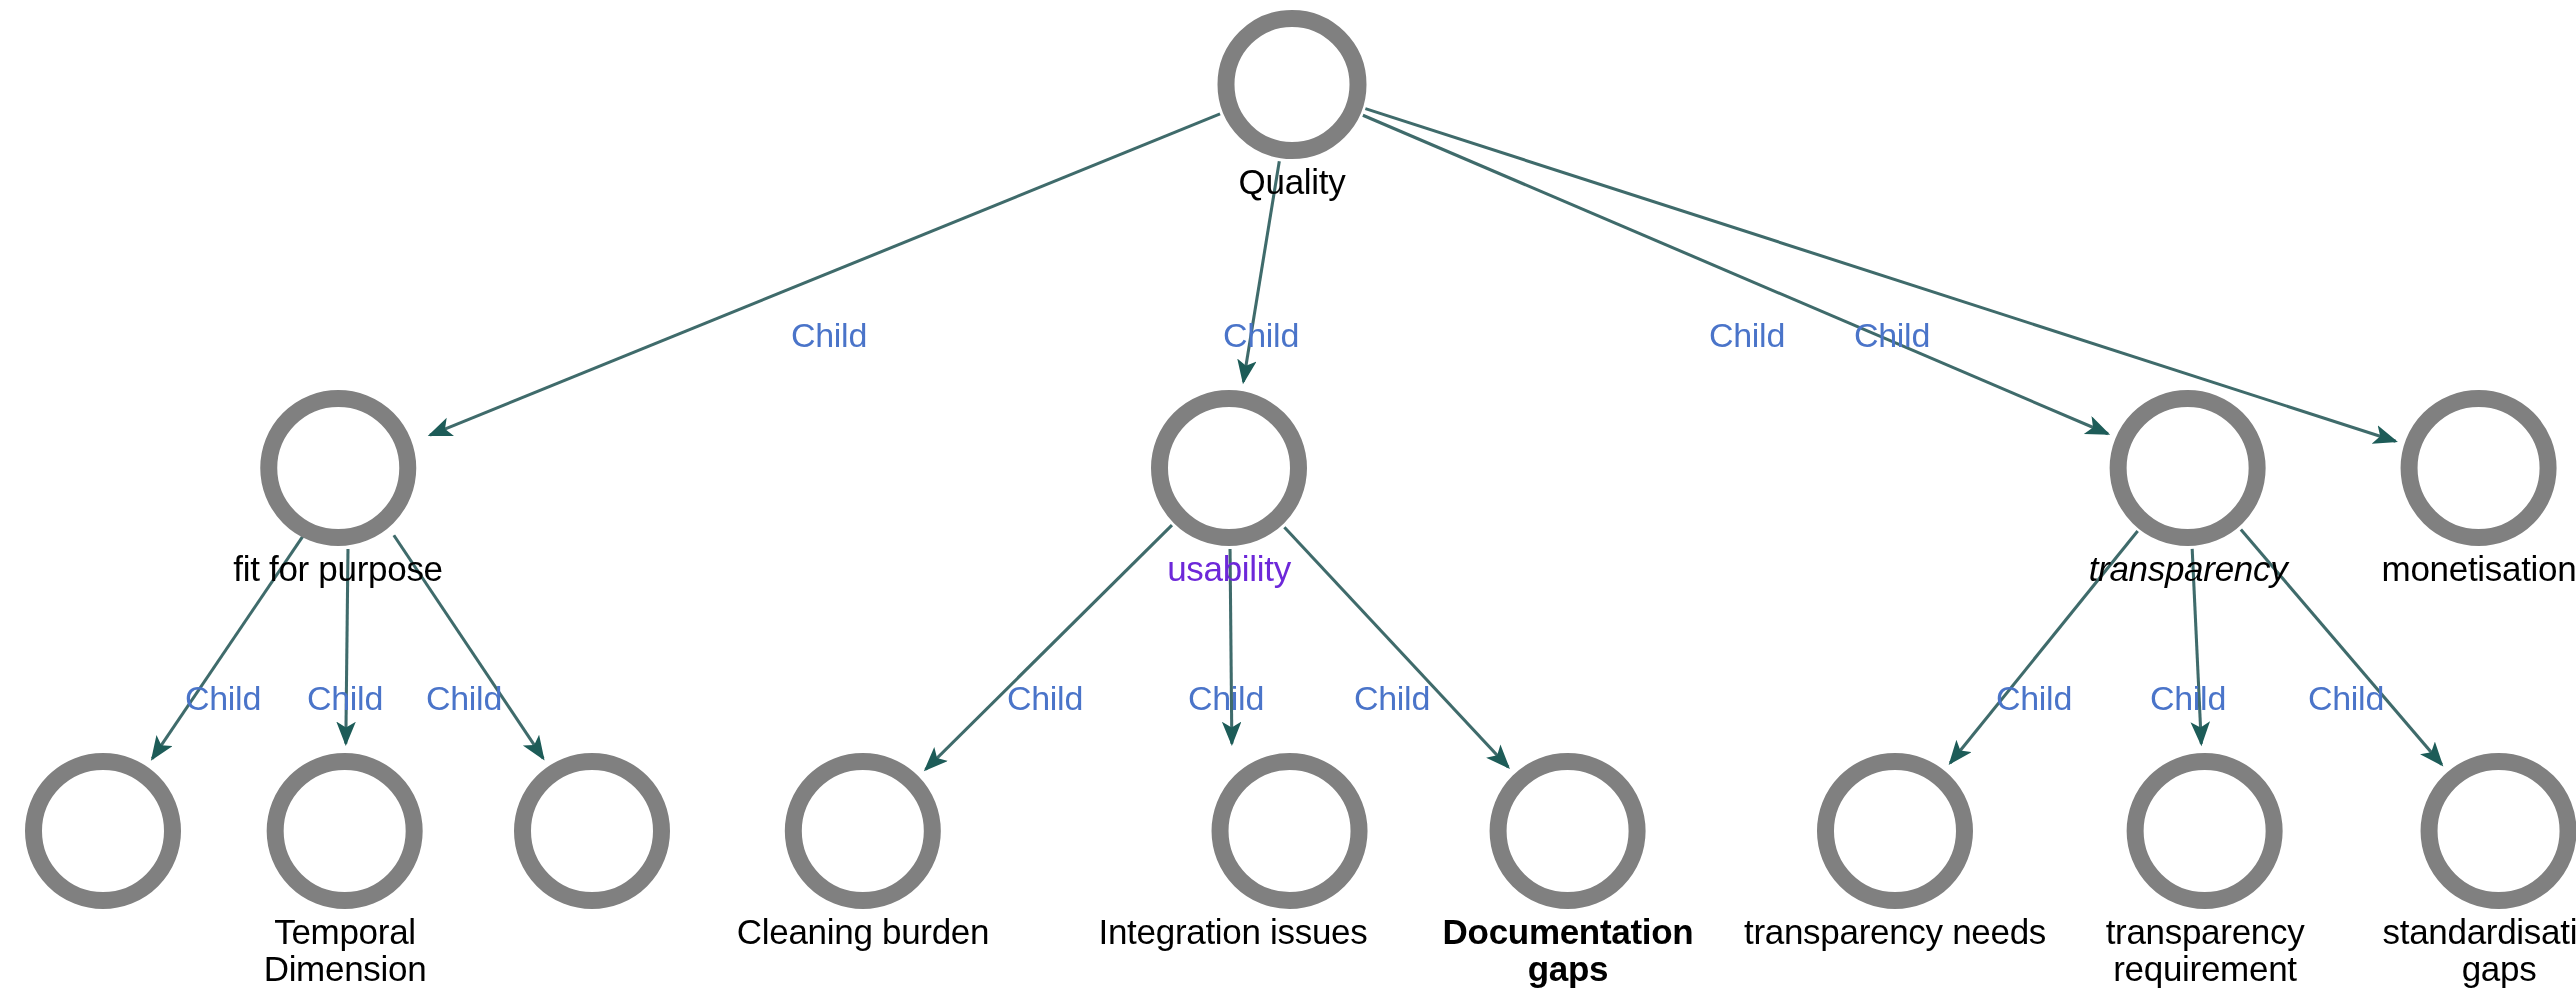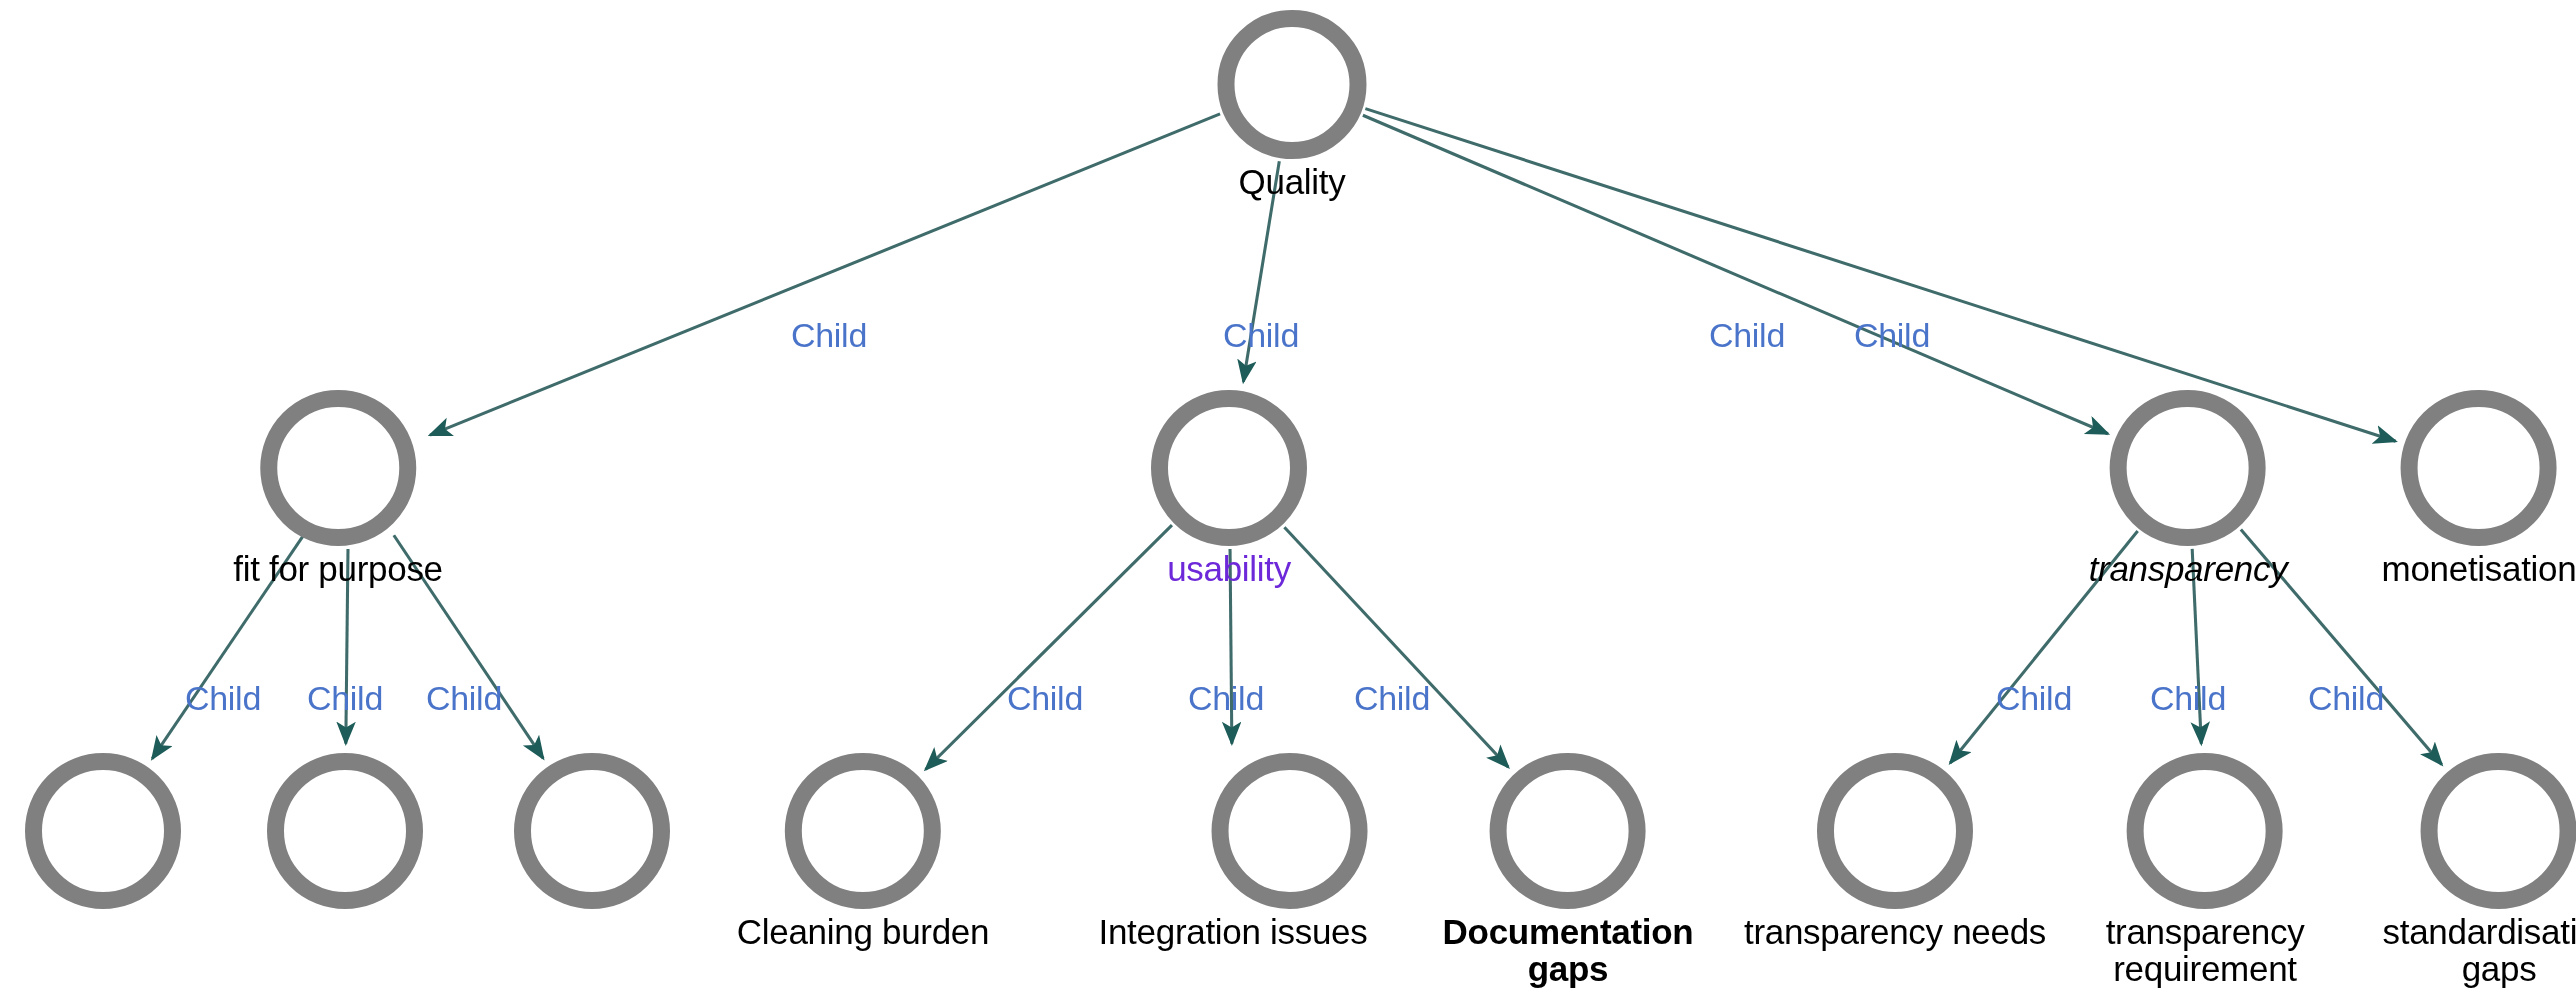--- a/index.html
+++ b/index.html
@@ -112,20 +112,22 @@
       </div>
       <div class="node" style="left: 2479px; top: 390px;">
         <div class="node-circle" style="width: 156px; height: 156px; border: 17.6px solid rgb(128, 128, 128);"></div>
         <div class="node-label" style="color: rgb(0, 0, 0);">monetisation</div>
       </div>
       <div class="node" style="left: 103px; top: 753px;">
         <div class="node-circle" style="width: 156px; height: 156px; border: 17.6px solid rgb(128, 128, 128);"></div>
       </div>
       <div class="node" style="left: 345px; top: 753px;">
         <div class="node-circle" style="width: 156px; height: 156px; border: 17.6px solid rgb(128, 128, 128);"></div>
+        <div class="node-label" style="color: rgb(0, 0, 0);">Temporal
+Dimension</div>
       </div>
       <div class="node" style="left: 592px; top: 753px;">
         <div class="node-circle" style="width: 156px; height: 156px; border: 17.6px solid rgb(128, 128, 128);"></div>
       </div>
       <div class="node" style="left: 863px; top: 753px;">
         <div class="node-circle" style="width: 156px; height: 156px; border: 17.6px solid rgb(128, 128, 128);"></div>
         <div class="node-label" style="color: rgb(0, 0, 0);">Cleaning burden</div>
       </div>
       <div class="node" style="left: 1233px; top: 753px; align-items: flex-end;">
         <div class="node-circle" style="width: 156px; height: 156px; border: 17.6px solid rgb(128, 128, 128);"></div>

